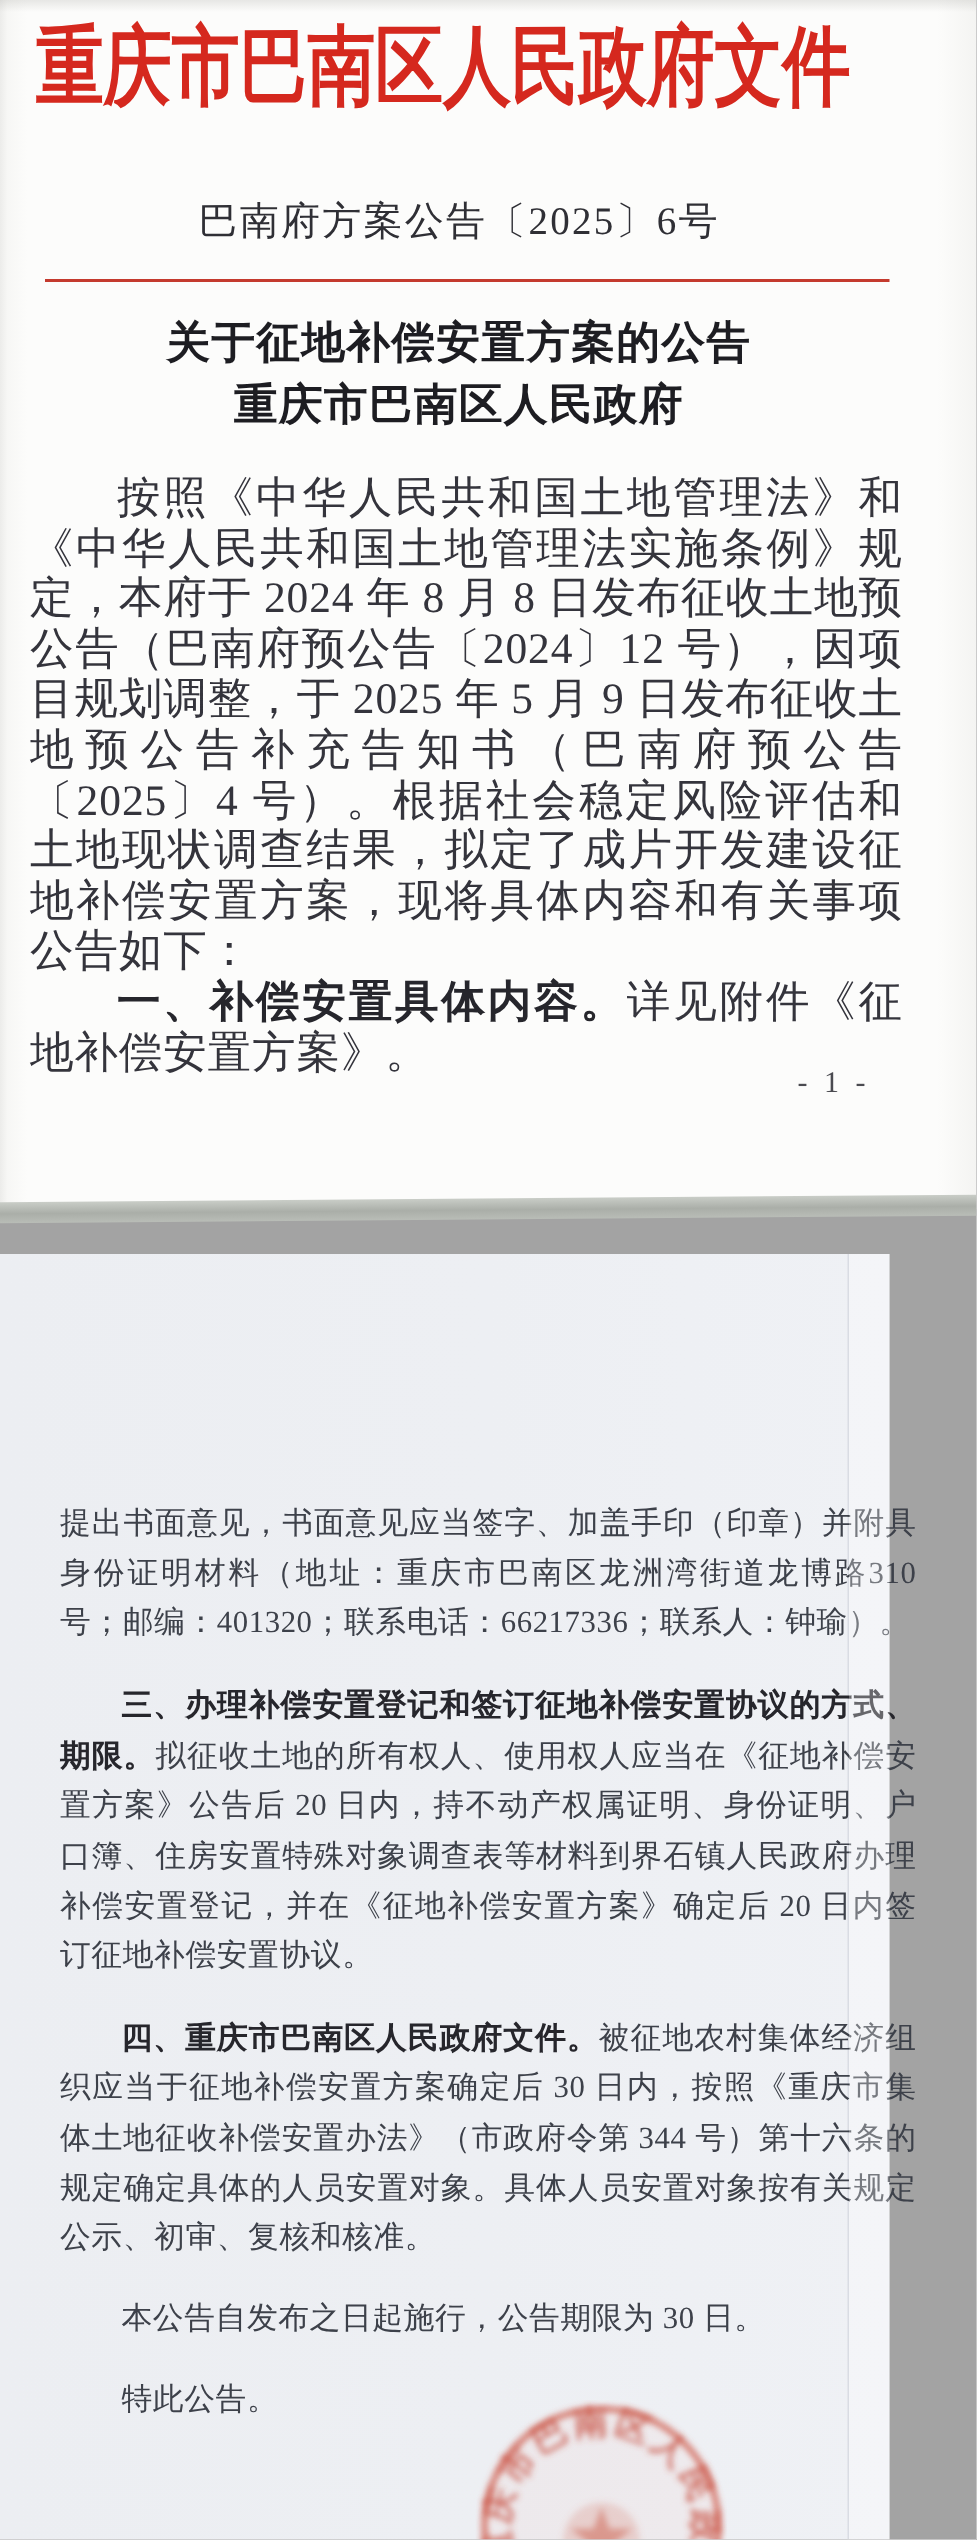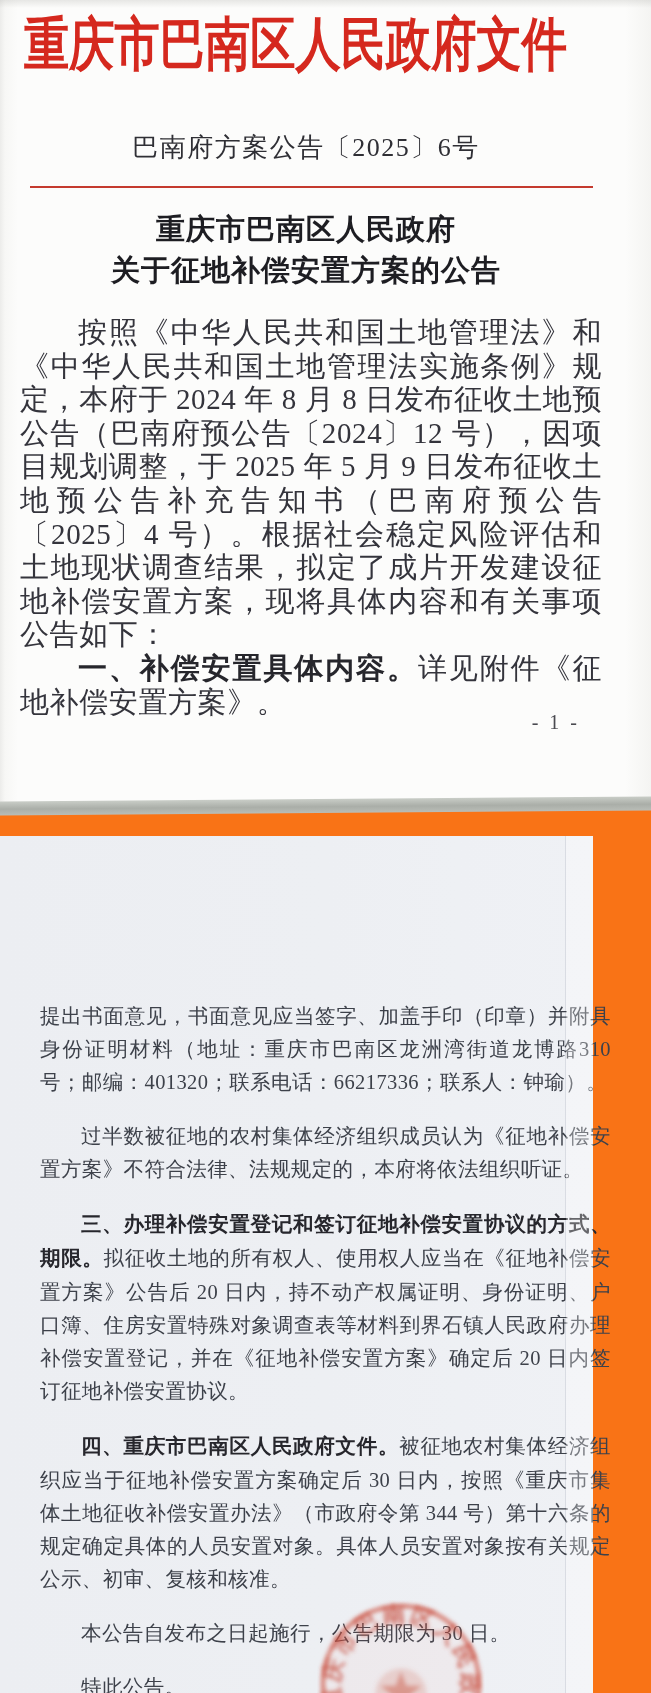--- a/index.html
+++ b/index.html
@@ -12,21 +12,21 @@
     --shadow_gray:#aaaea8;
     --seal_red:#cf5a4a;
   }
   html,body{margin:0;padding:0;}
   body{
     width:651px;height:1693px;
     background:#ffffff;
     font-family:"Liberation Serif","DejaVu Serif",serif;
     overflow:hidden;
   }
-  .stage{position:relative;width:651px;height:1693px;overflow:hidden;background:#f97316;}
+  .stage{position:relative;width:651px;height:1693px;overflow:hidden;background:#a3a3a3;}
 
   
   .page1{
     position:absolute;left:0;top:0;width:651px;height:806px;
     background:linear-gradient(90deg,#ececea 0px,#f7f7f5 5px,var(--page1_bg) 18px,var(--page1_bg) 96%,#f4f4f2 100%);
   }
   .page1::before{
     content:"";position:absolute;left:0;top:0;width:100%;height:8px;
     background:linear-gradient(180deg,rgba(175,175,170,.28),rgba(175,175,170,0));
   }
@@ -98,39 +98,38 @@
 </head>
 <body>
 
 <div class="stage">
 
   <section class="page1">
     <h1 class="masthead">重庆市巴南区人民政府文件</h1>
     <div class="docnum">巴南府方案公告〔2025〕6号</div>
     <div class="redline"></div>
     <h2 class="doc-title">
+      <span>关于征地补偿安置方案的公告</span>
       <span>重庆市巴南区人民政府</span>
-      <span>关于征地补偿安置方案的公告</span>
     </h2>
     <div class="body1">
         <p class="para indent"><span>按照《中华人民共和国土地管理法》和《中华人民共和国土地管理法实施条例》规定，本府于 2024 年 8 月 8 日发布征收土地预公告（巴南府预公告〔2024〕12 号），因项目规划调整，于 2025 年 5 月 9 日发布征收土地预公告补充告知书（巴南府预公告〔2025〕4 号）。根据社会稳定风险评估和土地现状调查结果，拟定了成片开发建设征地补偿安置方案，现将具体内容和有关事项公告如下：</span></p>
         <p class="para indent"><span class="b">一、补偿安置具体内容。</span><span>详见附件《征地补偿安置方案》。</span></p>
       </div>
     <div class="pagenum">- 1 -</div>
   </section>
 
   <div class="page-shadow"></div>
 
   <section class="page2">
     <div class="fold-line"></div>
 
     <div class="content2">
       <div>
           <p class="para"><span>提出书面意见，书面意见应当签字、加盖手印（印章）并附具身份证明材料（地址：重庆市巴南区龙洲湾街道龙博路310号；邮编：401320；联系电话：66217336；联系人：钟瑜）。</span></p>
-          <p class="para indent"><span>过半数被征地的农村集体经济组织成员认为《征地补偿安置方案》不符合法律、法规规定的，本府将依法组织听证。</span></p>
           <p class="para indent"><span class="b">三、办理补偿安置登记和签订征地补偿安置协议的方式、期限。</span><span>拟征收土地的所有权人、使用权人应当在《征地补偿安置方案》公告后 20 日内，持不动产权属证明、身份证明、户口簿、住房安置特殊对象调查表等材料到界石镇人民政府办理补偿安置登记，并在《征地补偿安置方案》确定后 20 日内签订征地补偿安置协议。</span></p>
           <p class="para indent"><span class="b">四、重庆市巴南区人民政府文件。</span><span>被征地农村集体经济组织应当于征地补偿安置方案确定后 30 日内，按照《重庆市集体土地征收补偿安置办法》（市政府令第 344 号）第十六条的规定确定具体的人员安置对象。具体人员安置对象按有关规定公示、初审、复核和核准。</span></p>
           <p class="para indent"><span>本公告自发布之日起施行，公告期限为 30 日。</span></p>
           <p class="para indent"><span>特此公告。</span></p>
         </div>
 
     </div>
 
     <svg class="seal" viewBox="0 0 170 170">
       <defs>

